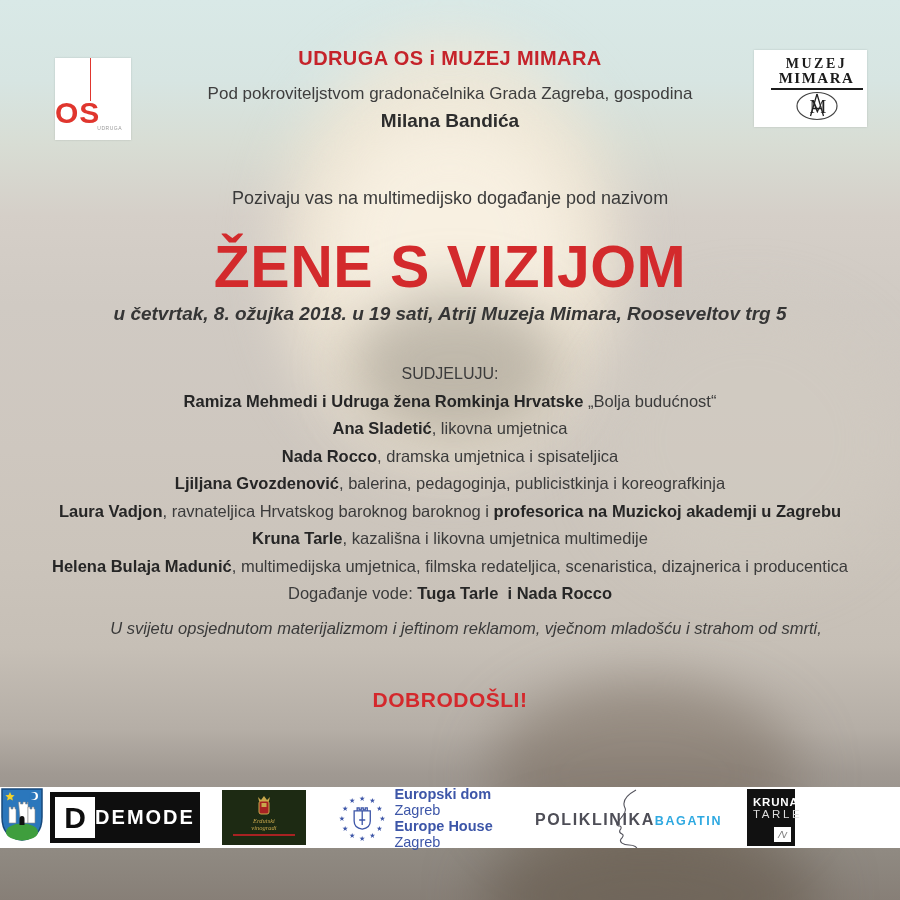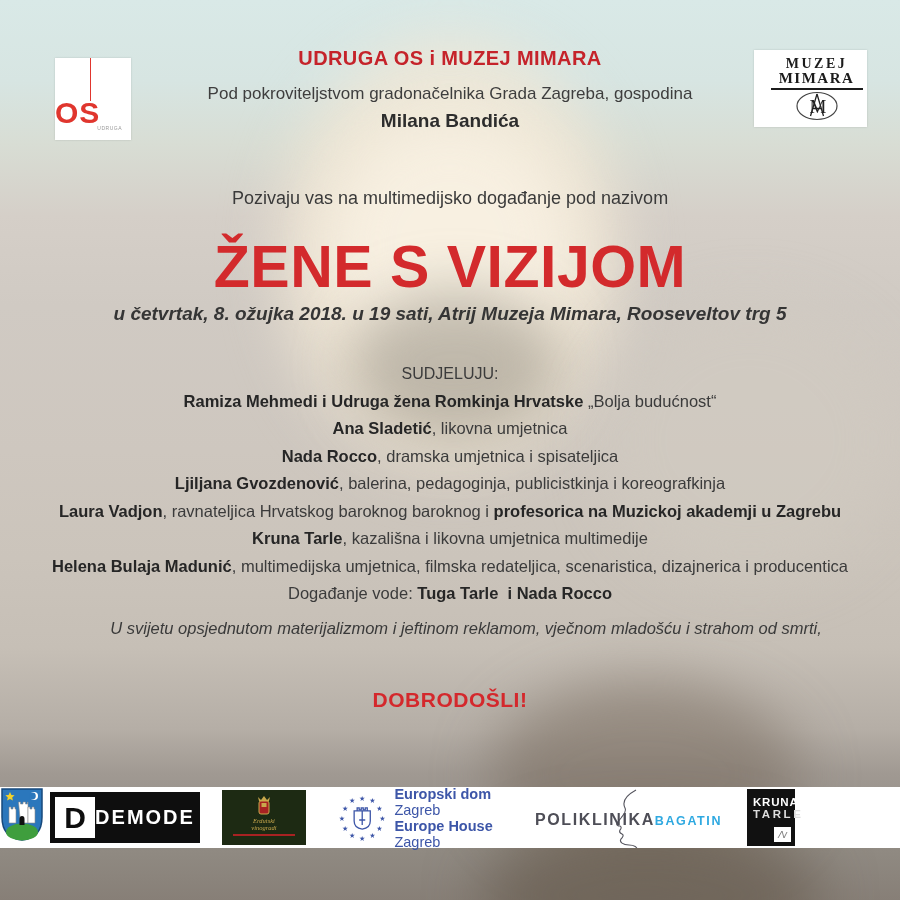--- a/index.html
+++ b/index.html
@@ -76,21 +76,21 @@
 
   .bagatin { left:535px; top:0; width:185px; height:61px; }
   .bagatin .bagrow { position:absolute; left:0; top:24px; width:185px; text-align:center; }
   .bagatin .w1 { font-size:16px; font-weight:600; color:#4e4e57; letter-spacing:1.6px; }
   .bagatin .w2 { font-size:12.5px; font-weight:600; color:#2fa9e1; letter-spacing:1.6px; }
   .bagatin svg { position:absolute; left:0; top:0; }
 
   .kruna { left:747px; top:2px; width:48px; height:57px; background:#111;
     padding:7px 0 0 6px; text-align:left; }
   .kruna .k1 { color:#fff; font-size:11.5px; font-weight:700; letter-spacing:.8px; line-height:12px; }
-  .kruna .k2 { color:#ddd; font-size:11.5px; font-weight:700; letter-spacing:2.6px; line-height:13px; }
+  .kruna .k2 { color:#ddd; font-size:11.5px; font-weight:400; letter-spacing:2.6px; line-height:13px; }
   .kruna .sig { position:absolute; right:4px; bottom:4px; width:17px; height:15px; background:#fff;
     display:flex; align-items:center; justify-content:center; }
   .kruna { position:absolute; }
 
   .zgcrest { left:828px; top:3px; width:44px; height:55px; }
 </style>
 </head>
 <body>
 
 <div id="poster">

